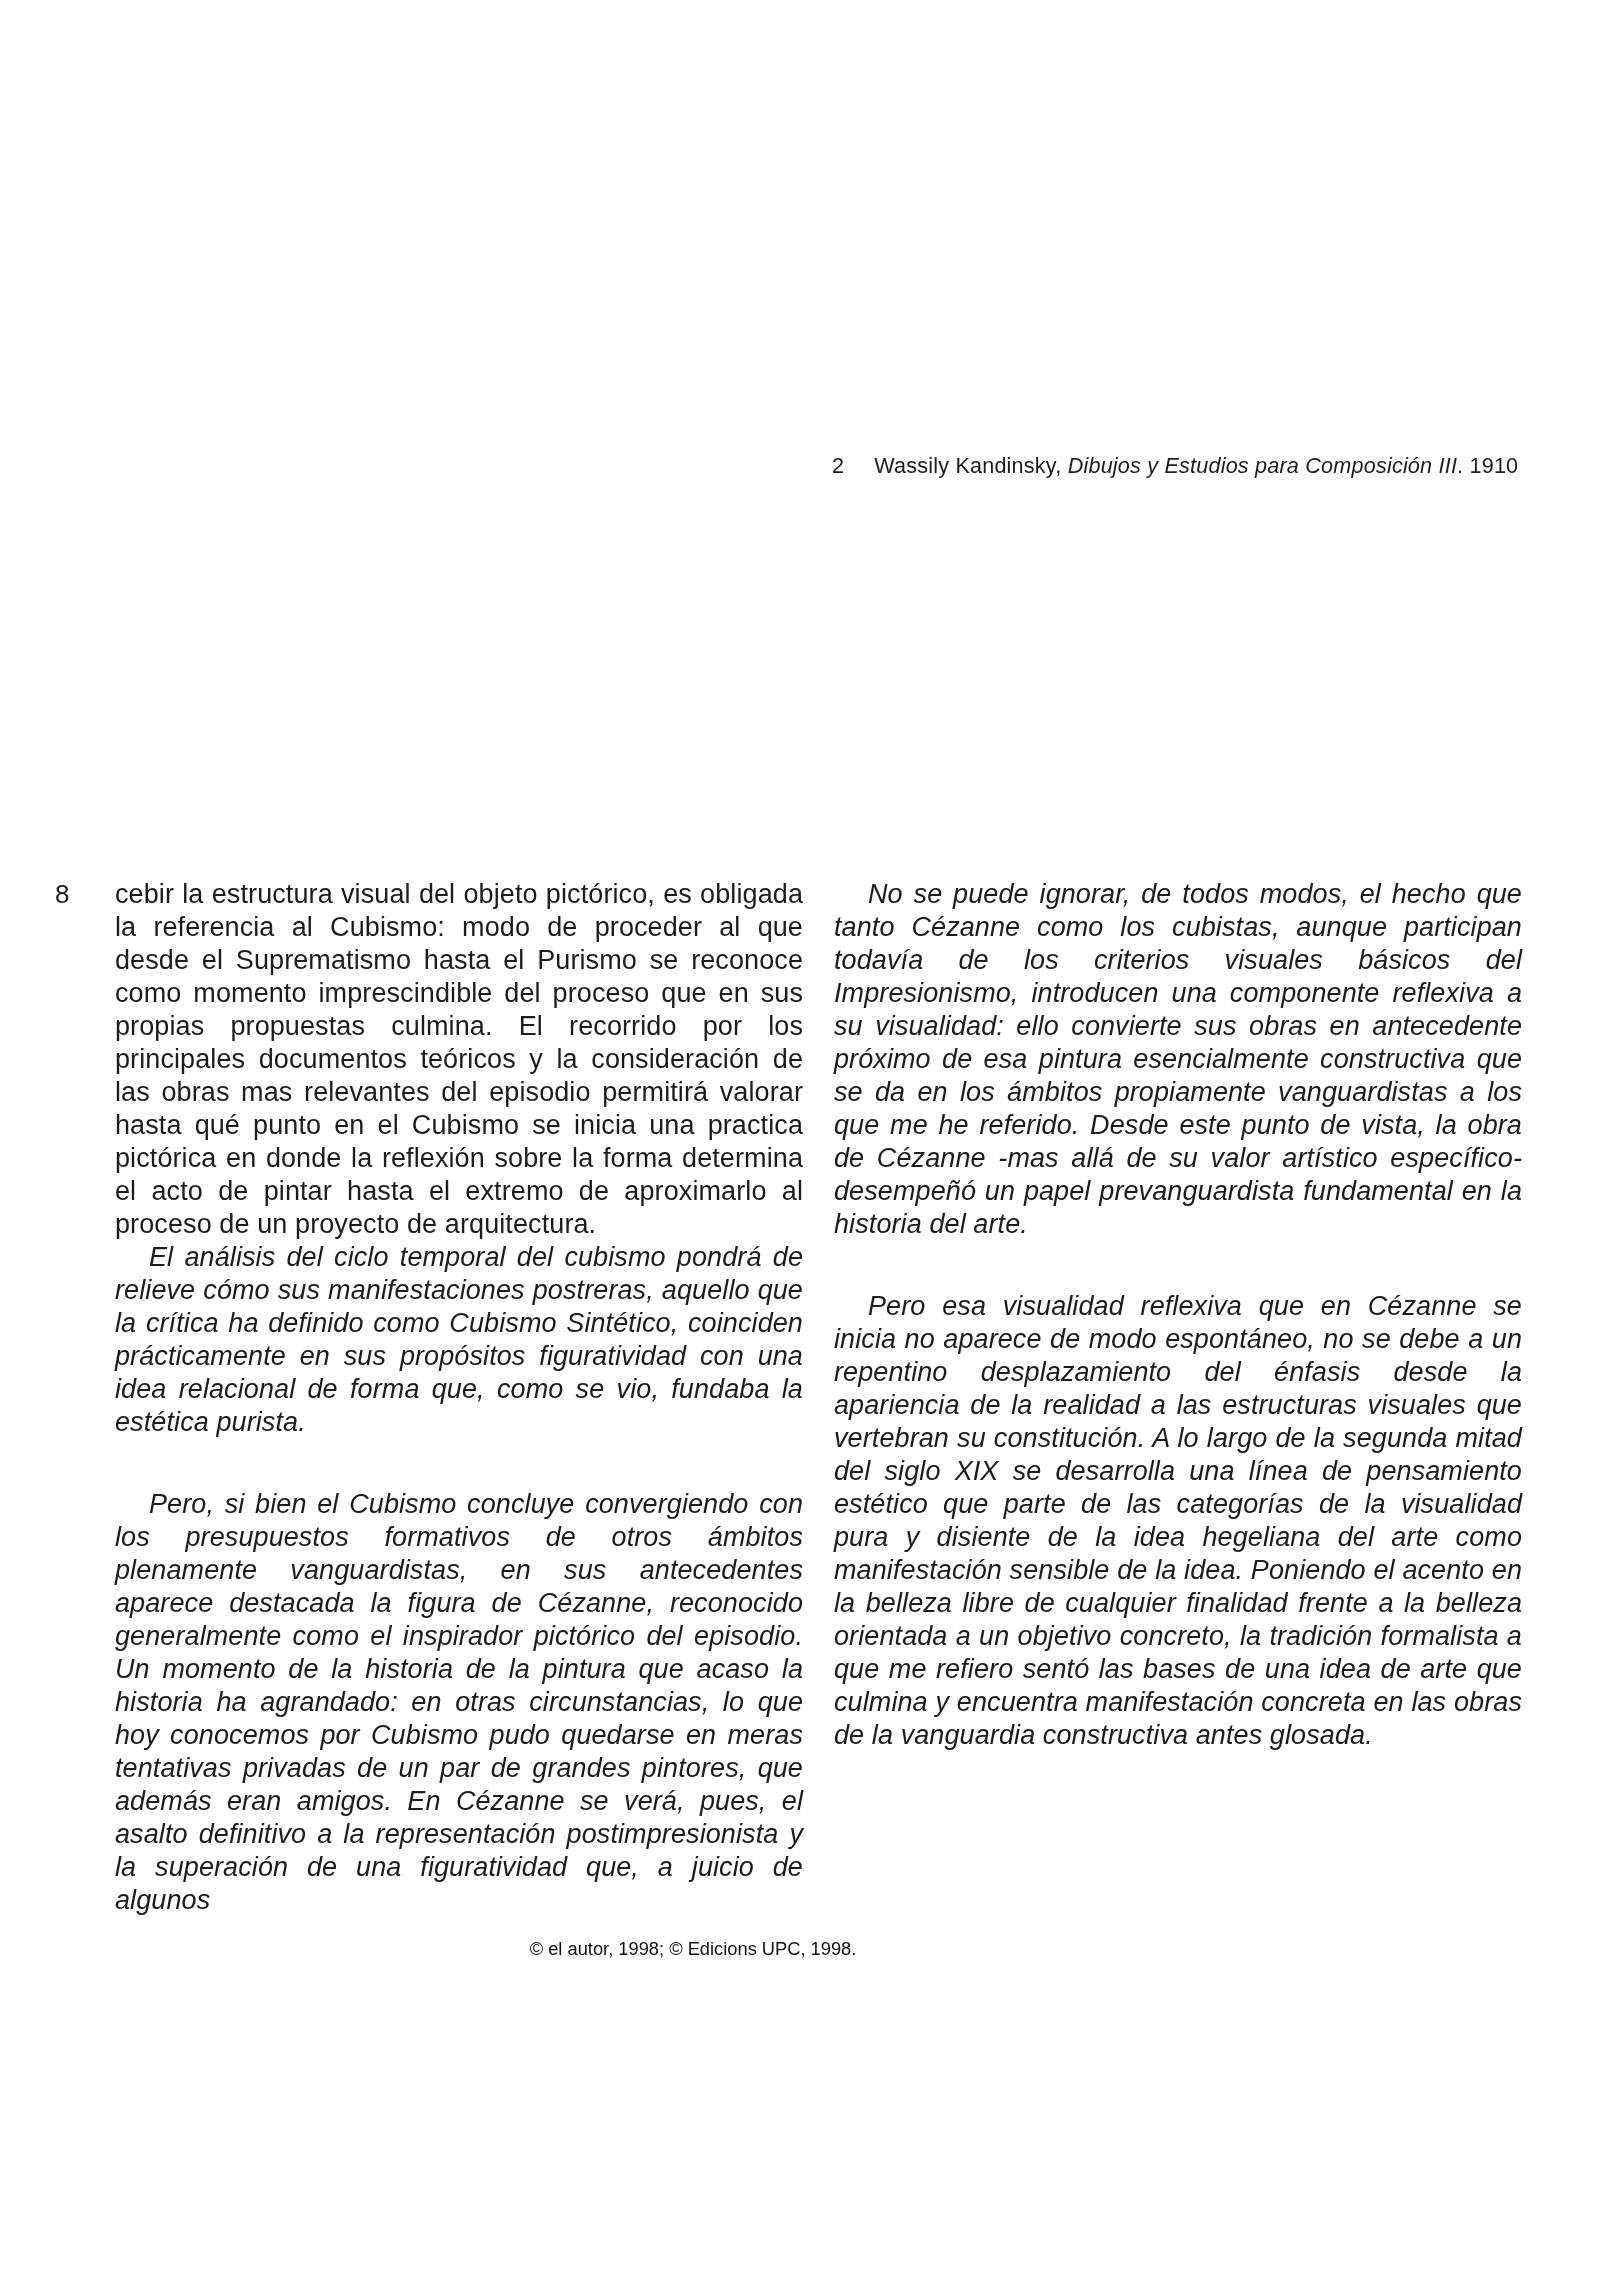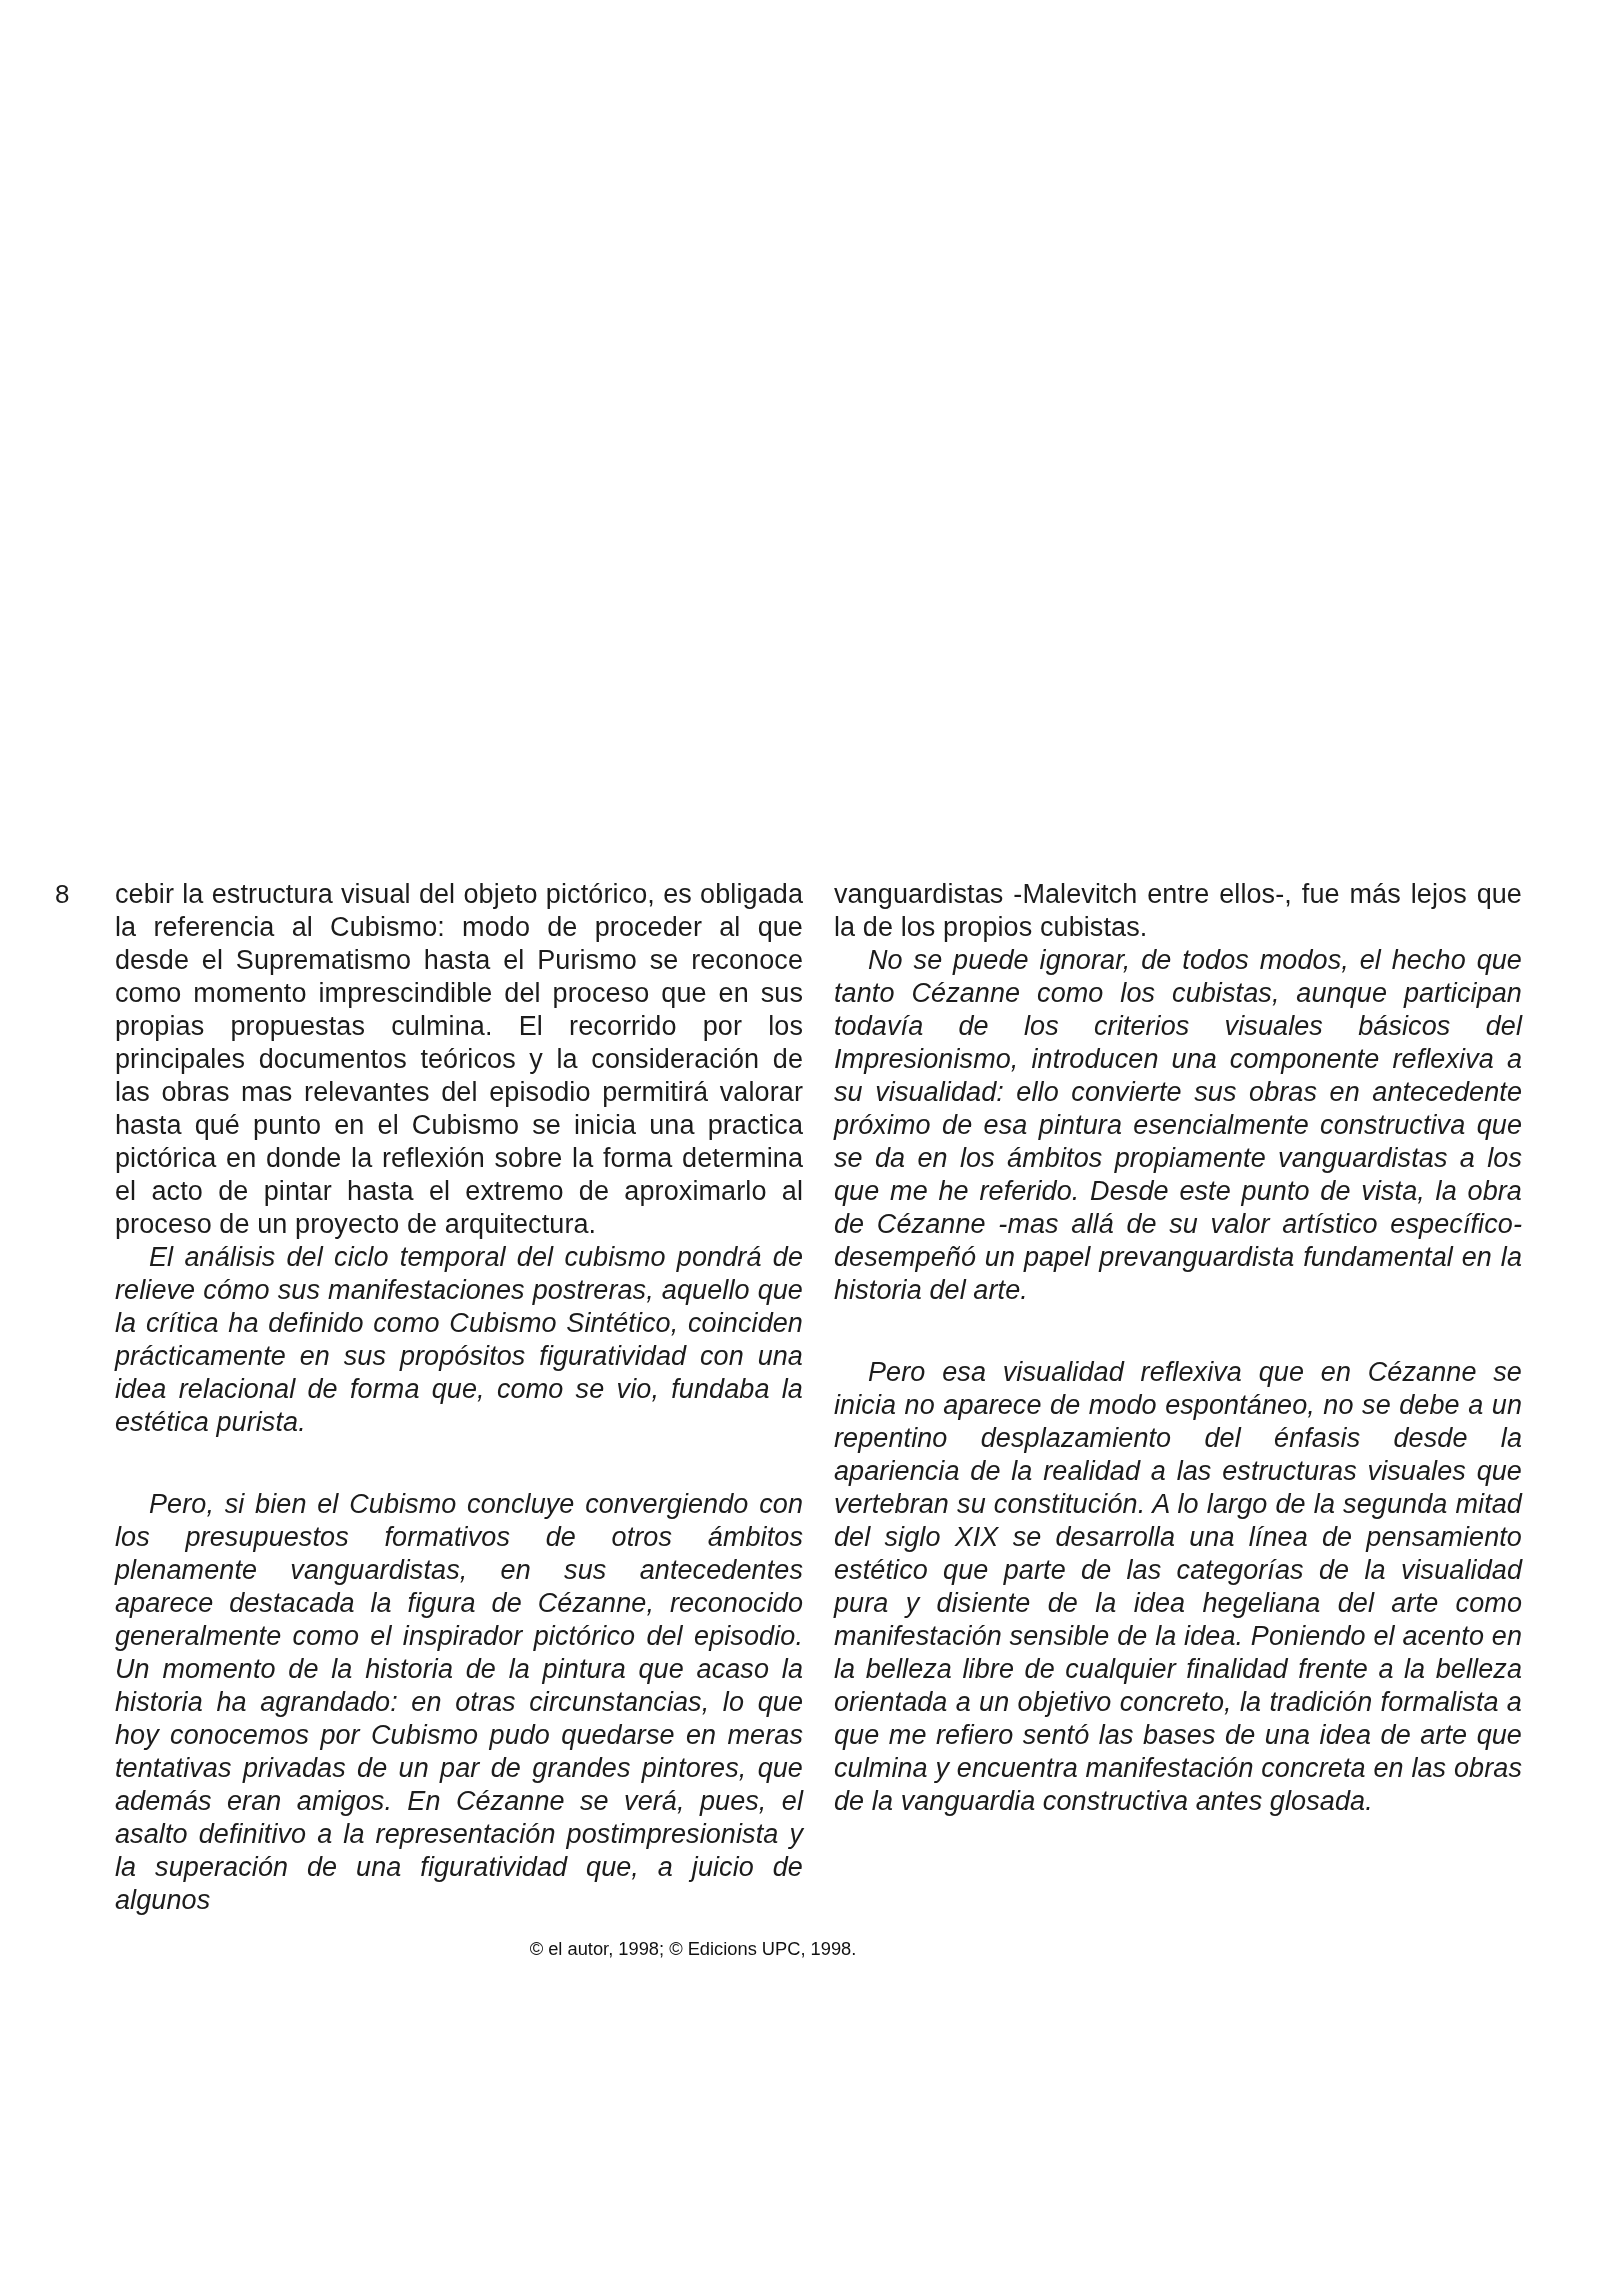--- a/index.html
+++ b/index.html
@@ -75,31 +75,33 @@
     font-size: 18.3px;
     line-height: 22px;
     color: #111111;
   }
 </style>
 </head>
 <body>
 
 <div id="page">
 
+  <div class="caption">
+    <span class="cap-num">2</span><span>Wassily Kandinsky, </span><span class="italic">Dibujos y Estudios para Composición III</span><span>. 1910</span>
+  </div>
 
   <div class="page-number">8</div>
 
   <div id="left-column" class="column">
     <p class="para">cebir la estructura visual del objeto pictórico, es obligada la referencia al Cubismo: modo de proceder al que desde el Suprematismo hasta el Purismo se reconoce como momento imprescindible del proceso que en sus propias propuestas culmina. El recorrido por los principales documentos teóricos y la consideración de las obras mas relevantes del episodio permitirá valorar hasta qué punto en el Cubismo se inicia una practica pictórica en donde la reflexión sobre la forma determina el acto de pintar hasta el extremo de aproximarlo al proceso de un proyecto de arquitectura.</p>
     <p class="para indent">El análisis del ciclo temporal del cubismo pondrá de relieve cómo sus manifestaciones postreras, aquello que la crítica ha definido como Cubismo Sintético, coinciden prácticamente en sus propósitos figuratividad con una idea relacional de forma que, como se vio, fundaba la estética purista.</p>
     <p class="para indent gap">Pero, si bien el Cubismo concluye convergiendo con los presupuestos formativos de otros ámbitos plenamente vanguardistas, en sus antecedentes aparece destacada la figura de Cézanne, reconocido generalmente como el inspirador pictórico del episodio. Un momento de la historia de la pintura que acaso la historia ha agrandado: en otras circunstancias, lo que hoy conocemos por Cubismo pudo quedarse en meras tentativas privadas de un par de grandes pintores, que además eran amigos. En Cézanne se verá, pues, el asalto definitivo a la representación postimpresionista y la superación de una figuratividad que, a juicio de algunos</p>
   </div>
 
   <div id="right-column" class="column">
-    <p class="para">vanguardistas -Malevitch entre ellos-, fue más lejos que la de los propios cubistas.</p>
     <p class="para indent">No se puede ignorar, de todos modos, el hecho que tanto Cézanne como los cubistas, aunque participan todavía de los criterios visuales básicos del Impresionismo, introducen una componente reflexiva a su visualidad: ello convierte sus obras en antecedente próximo de esa pintura esencialmente constructiva que se da en los ámbitos propiamente vanguardistas a los que me he referido. Desde este punto de vista, la obra de Cézanne -mas allá de su valor artístico específico- desempeñó un papel prevanguardista fundamental en la historia del arte.</p>
     <p class="para indent gap">Pero esa visualidad reflexiva que en Cézanne se inicia no aparece de modo espontáneo, no se debe a un repentino desplazamiento del énfasis desde la apariencia de la realidad a las estructuras visuales que vertebran su constitución. A lo largo de la segunda mitad del siglo XIX se desarrolla una línea de pensamiento estético que parte de las categorías de la visualidad pura y disiente de la idea hegeliana del arte como manifestación sensible de la idea. Poniendo el acento en la belleza libre de cualquier finalidad frente a la belleza orientada a un objetivo concreto, la tradición formalista a que me refiero sentó las bases de una idea de arte que culmina y encuentra manifestación concreta en las obras de la vanguardia constructiva antes glosada.</p>
   </div>
 
   <div class="footer">© el autor, 1998; © Edicions UPC, 1998.</div>
 
 </div>
 
 
 </body></html>

